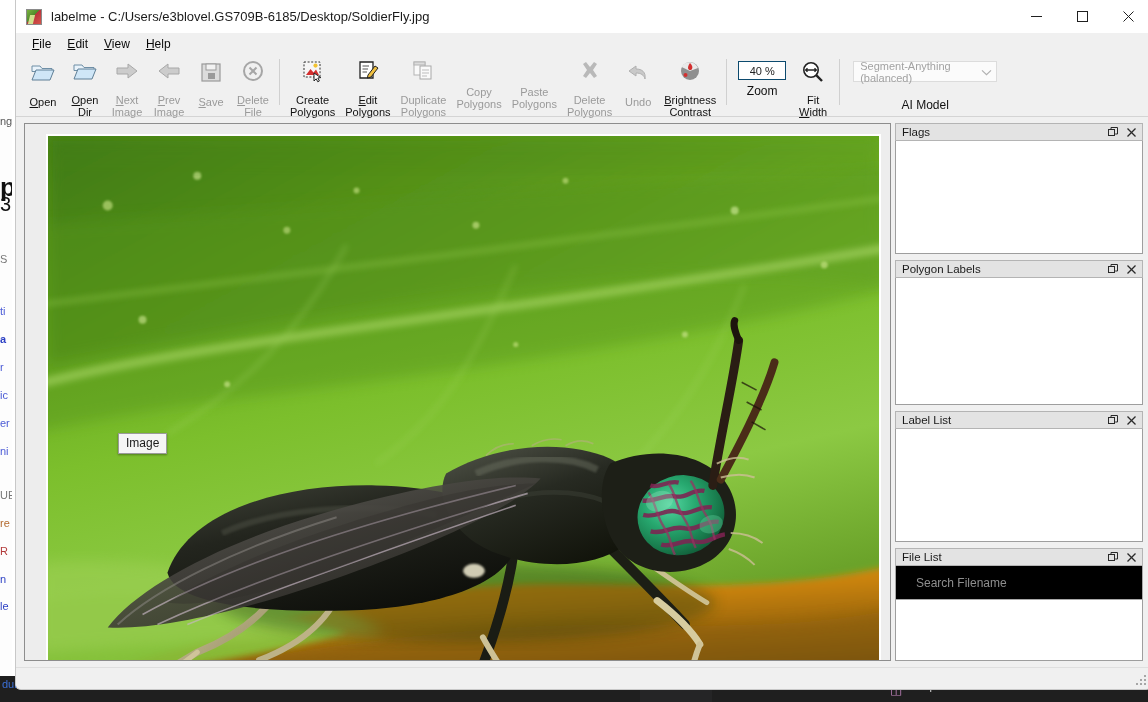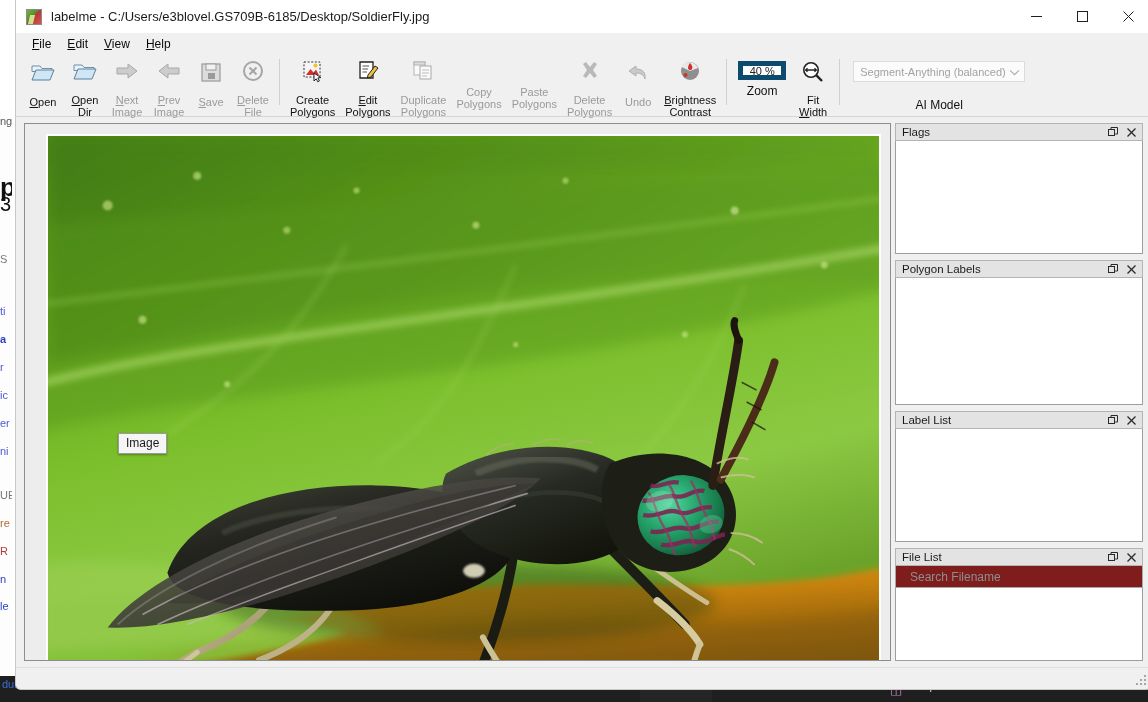--- a/index.html
+++ b/index.html
@@ -112,32 +112,32 @@
     width: 1px; height: 46px; background: #d0d0d0; margin: 4px 5px 0 5px; flex: 0 0 1px;
   }
   .tb-lbl u { text-decoration: underline; }
 
   
   .tb-zoom {
     display: flex; flex-direction: column; align-items: center;
     padding: 6px 6px 0 6px; height: 58px;
   }
   .zoom-box {
-    width: 48px; height: 19px; border: 5px solid #0c4a6e; background: #fff;
+    width: 48px; height: 19px; border: 1px solid #0c4a6e; background: #fff;
     font-size: 11px; color: #222; display: flex; align-items: center; justify-content: center;
   }
   .zoom-cap { font-size: 12px; color: #111; margin-top: 4px; }
 
   
   .tb-ai {
     display: flex; flex-direction: column; align-items: center;
     padding: 6px 4px 0 4px; height: 58px; margin-left: 4px;
   }
   .ai-combo {
-    width: 172px; height: 21px; border: 1px solid #dcdcdc; background: #fbfbfb;
+    width: 144px; height: 21px; border: 1px solid #dcdcdc; background: #fbfbfb;
     display: flex; align-items: center; padding: 0 4px 0 6px;
     font-size: 11px; color: #a2a2a2; justify-content: space-between;
   }
   .ai-cap { font-size: 12px; color: #111; margin-top: 16px; }
 
   
   #body-row { flex: 1 1 auto; display: flex; min-height: 0; background: #f0f0f0; }
 
   #canvas-pane {
     flex: 1 1 auto; margin: 6px 4px 6px 8px;
@@ -168,22 +168,22 @@
     display: flex; align-items: center; padding: 0 4px 0 6px;
     font-size: 11.5px; color: #1a1a1a; justify-content: space-between;
   }
   .dock-title-btns { display: flex; align-items: center; gap: 6px; }
   .dock-btn { width: 13px; height: 13px; display:flex; align-items:center; justify-content:center; color:#2a2a2a; }
   .dock-body {
     background: #ffffff; border: 1px solid #9e9e9e; border-top: none;
     flex: 1 1 auto;
   }
   .dock-search {
-    height: 22px; border: 1px solid #a8a8a8; border-top: none; background: #7f1d1d;
-    display: flex; align-items: center; padding: 0 14px;
+    height: 34px; border: 1px solid #a8a8a8; border-top: none; background: #000000;
+    display: flex; align-items: center; padding: 0 20px;
     font-size: 12px; color: #8e8e8e;
   }
   #dock-flags .dock-body { height: 113px; }
   #dock-label-list .dock-body { height: 113px; }
   #dock-polygon-labels .dock-body { height: 127px; }
   #dock-file-list { flex: 1 1 auto; min-height: 0; }
   #dock-file-list .dock-body { flex:1 1 auto; }
 
   #status-bar {
     flex: 0 0 22px; height: 22px; background: #f0f0f0;

